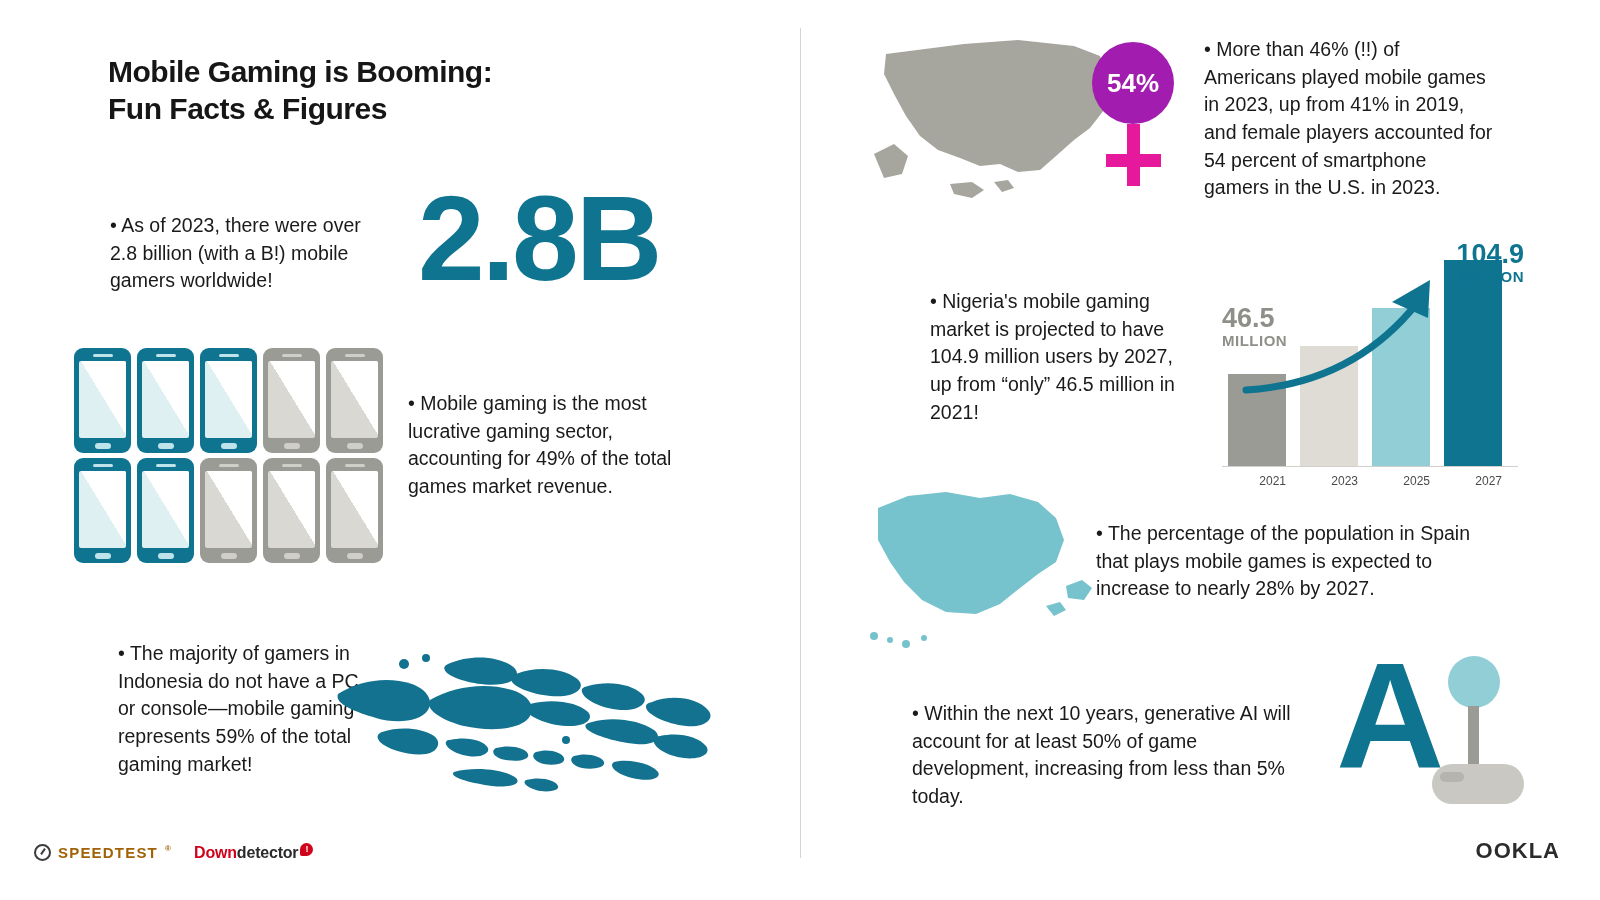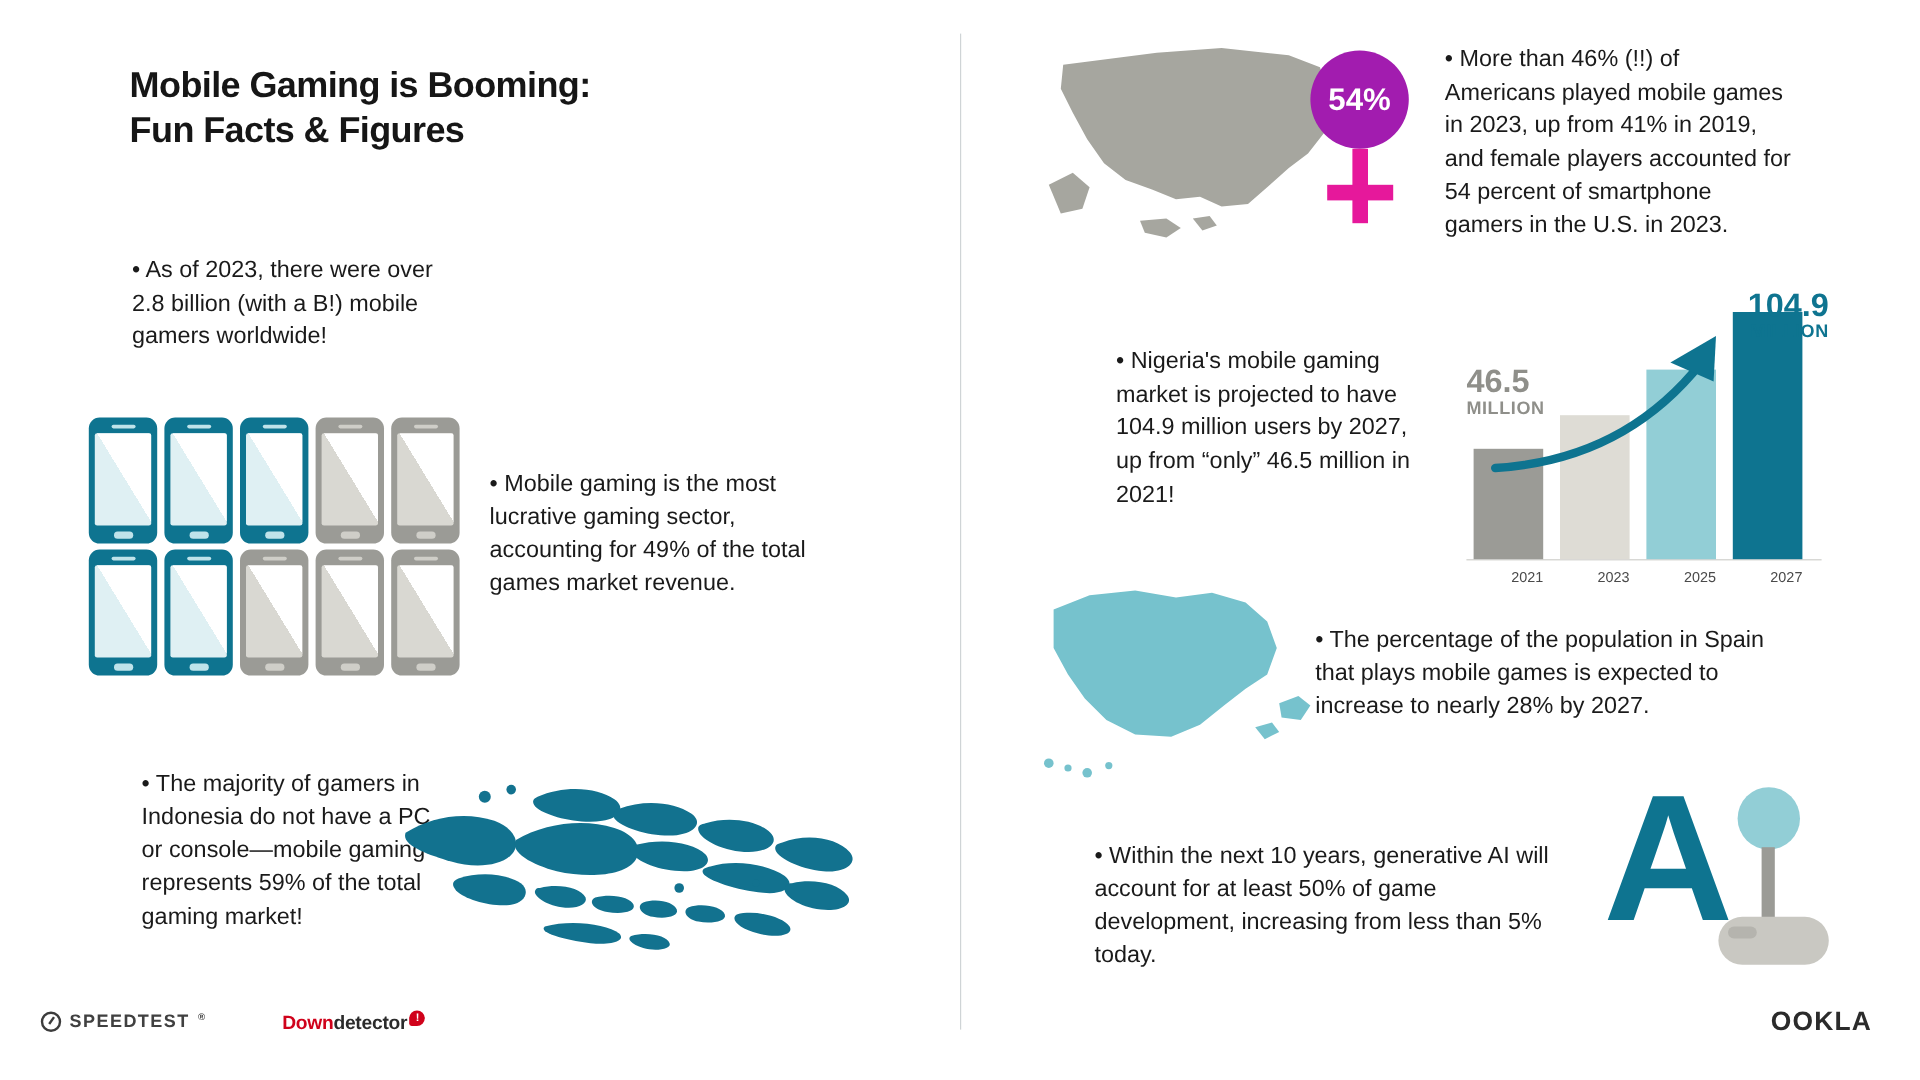--- a/index.html
+++ b/index.html
@@ -121,38 +121,37 @@
   .footer-logos {
     position: absolute;
     left: 34px; bottom: 38px;
     display: flex;
     align-items: center;
     gap: 22px;
   }
   .speedtest-logo {
     display: flex; align-items: flex-start; gap: 7px;
     font-size: 15px; font-weight: bold; letter-spacing: 1.2px;
-    color: #404040;
+    color: #a16207;
   }
   .speedtest-logo .mark {
     width: 17px; height: 17px; border-radius: 50%;
     border: 2px solid #3c3c3c;
     position: relative;
   }
   .speedtest-logo .mark::after {
     content: ""; position: absolute;
     left: 6px; top: 2px; width: 2px; height: 7px;
     background: #3c3c3c; transform: rotate(35deg);
   }
   .speedtest-logo sup { font-size: 8px; }
   .downdetector-logo {
     font-size: 16px; letter-spacing: -0.2px;
     color: #d0021b; font-weight: bold;
     position: relative;
-    margin-left: 41px;
   }
   .downdetector-logo .dark { color: #2b2b2b; font-weight: bold; }
   .downdetector-logo .bubble {
     display: inline-block;
     width: 13px; height: 13px;
     border-radius: 50% 50% 50% 2px;
     background: #d0021b;
     color: #fff; font-size: 9px; line-height: 13px;
     text-align: center; vertical-align: super;
     margin-left: 2px;
@@ -263,20 +262,21 @@
 
   <div class="title">
     <div>Mobile Gaming is Booming:</div>
     <div>Fun Facts &amp; Figures</div>
   </div>
 
   <div class="fact fact-1">
     <span>• As of 2023, there were over </span><b>2.8 billion</b><span> (with a B!) mobile gamers worldwide!</span>
   </div>
 
+  <div class="bignum">2.8B</div>
 
   <div class="phones">
     <div class="phone teal">
         <div class="speaker"></div>
         <div class="screen"></div>
         <div class="home"></div>
       </div>
     <div class="phone teal">
         <div class="speaker"></div>
         <div class="screen"></div>

